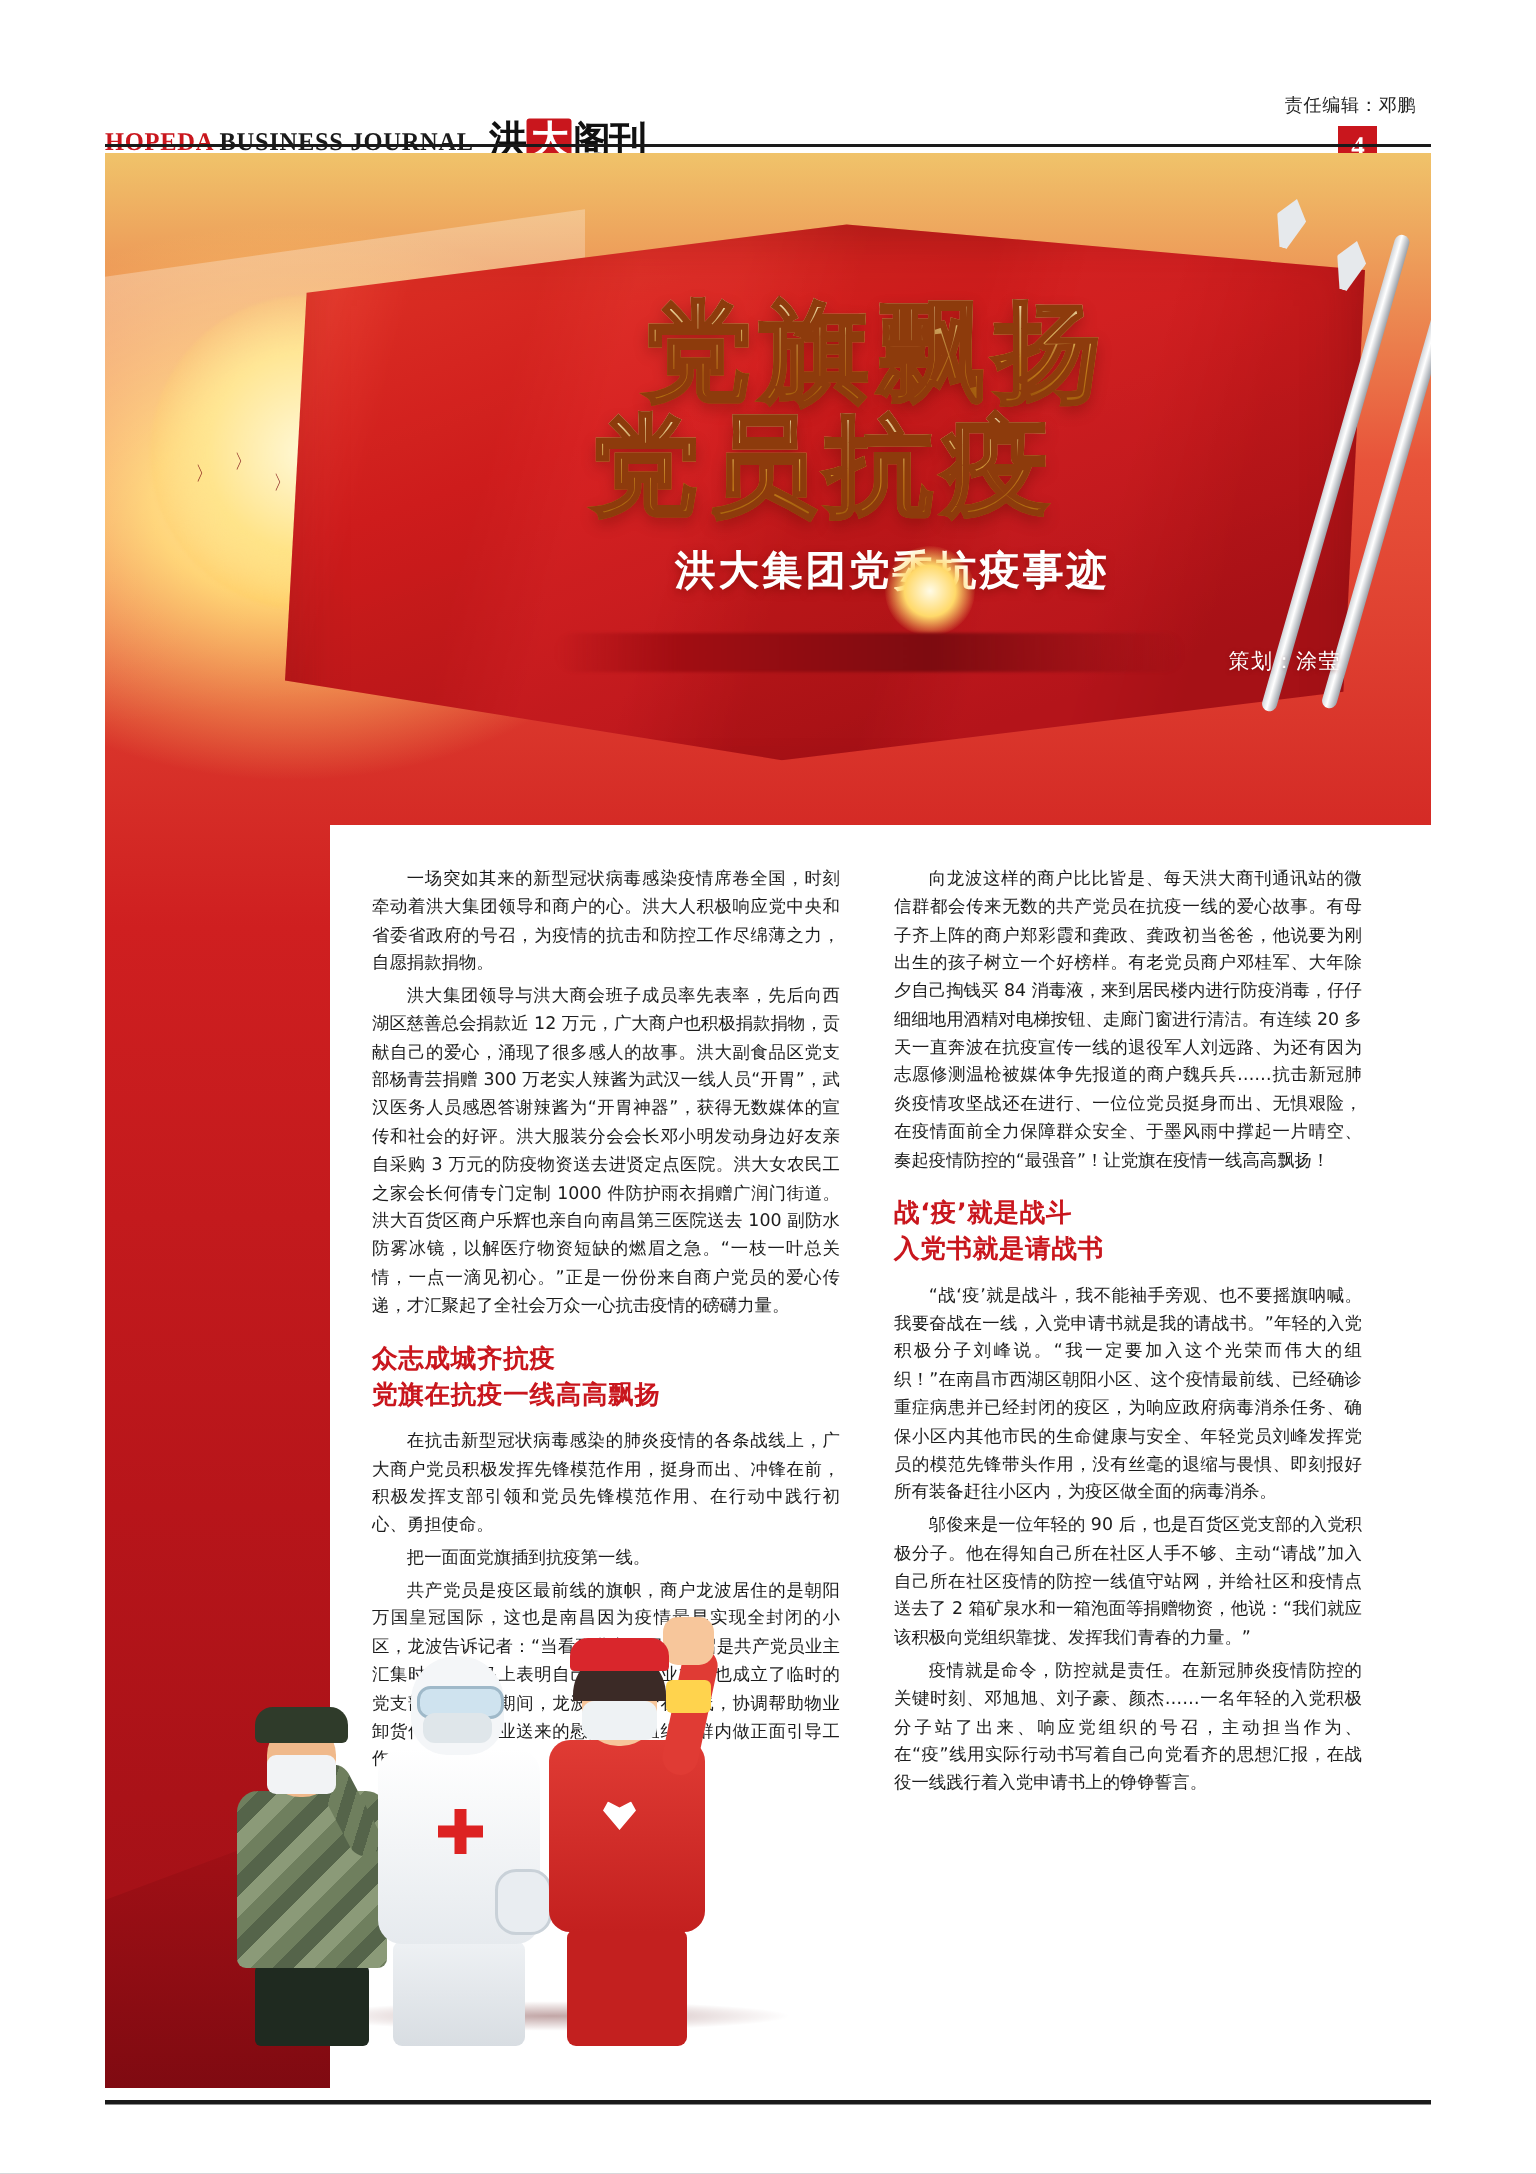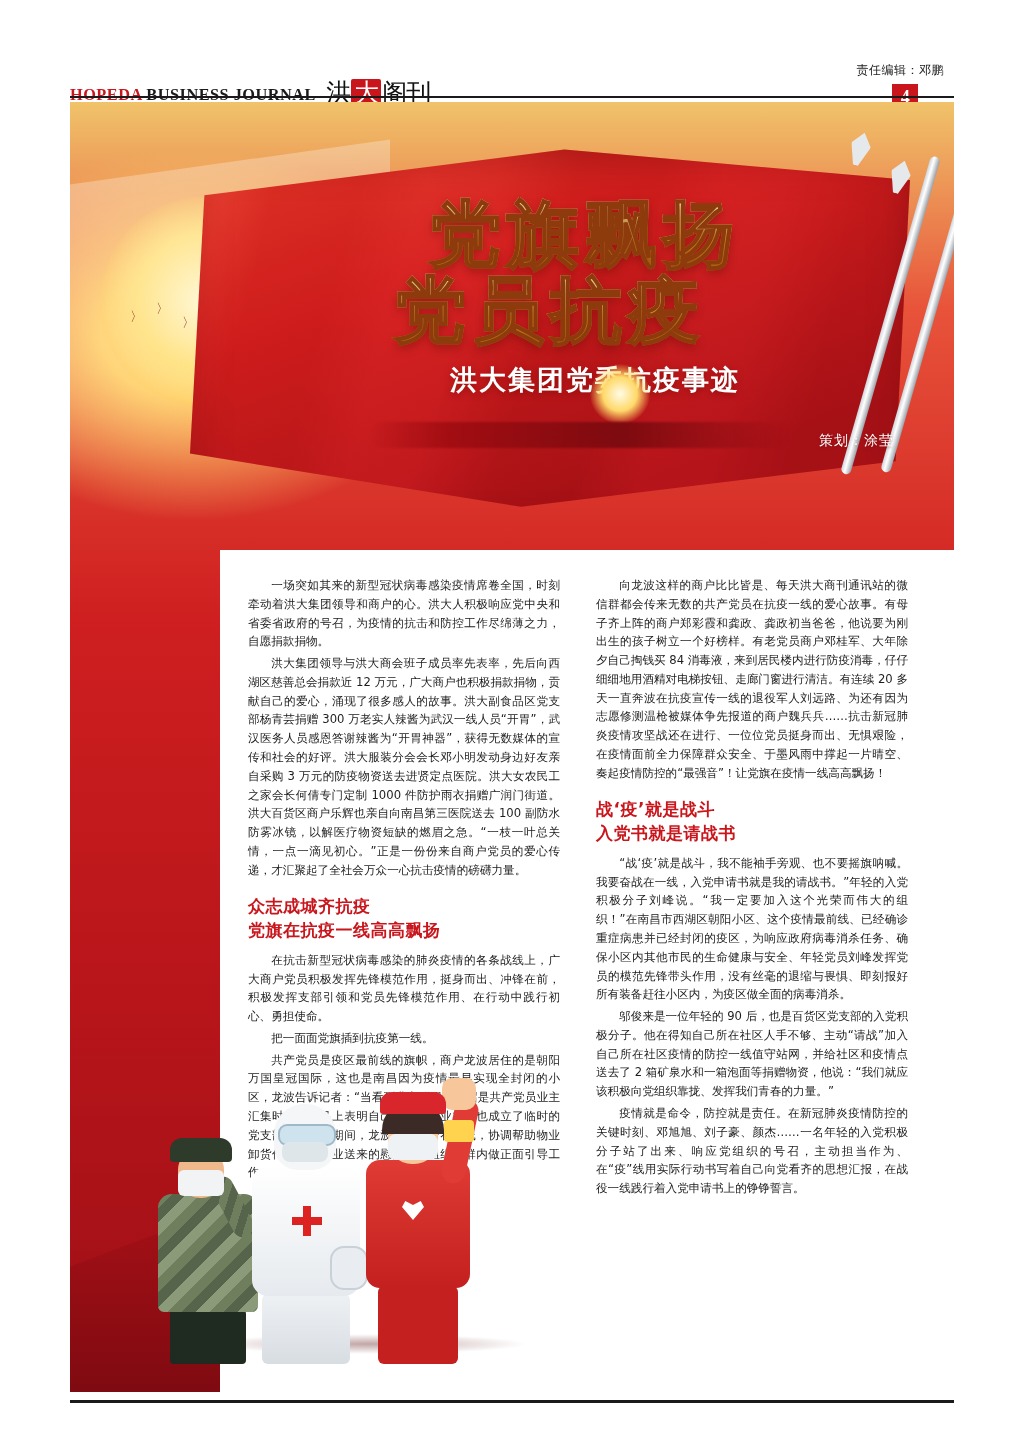--- a/index.html
+++ b/index.html
@@ -15,21 +15,21 @@
   .mast-inner{
     position:absolute;left:70px;top:79px;display:flex;align-items:flex-end;gap:0;
   }
   .mast-en{
     font-family:"Liberation Serif","DejaVu Serif",serif;
     font-size:17px;font-weight:bold;letter-spacing:.5px;color:#1a1a1a;
     transform:scaleX(.96);transform-origin:left bottom;
   }
   .mast-en .red{color:#c9161d;}
   .mast-cn{
-    font-size:25px;font-weight:normal;color:#111;letter-spacing:-1px;
+    font-size:25px;font-weight:bold;color:#111;letter-spacing:-1px;
     line-height:1;margin-bottom:-2px;position:relative;
   }
   .mast-seal{
     display:inline-block;background:#c9161d;color:#fff;padding:1px 3px 2px 3px;
     border-radius:2px;margin:0 1px;
   }
   .mast-right{
     position:absolute;right:70px;top:62px;display:flex;align-items:center;gap:5px;
     font-size:12px;color:#222;flex-direction:column;
   }

